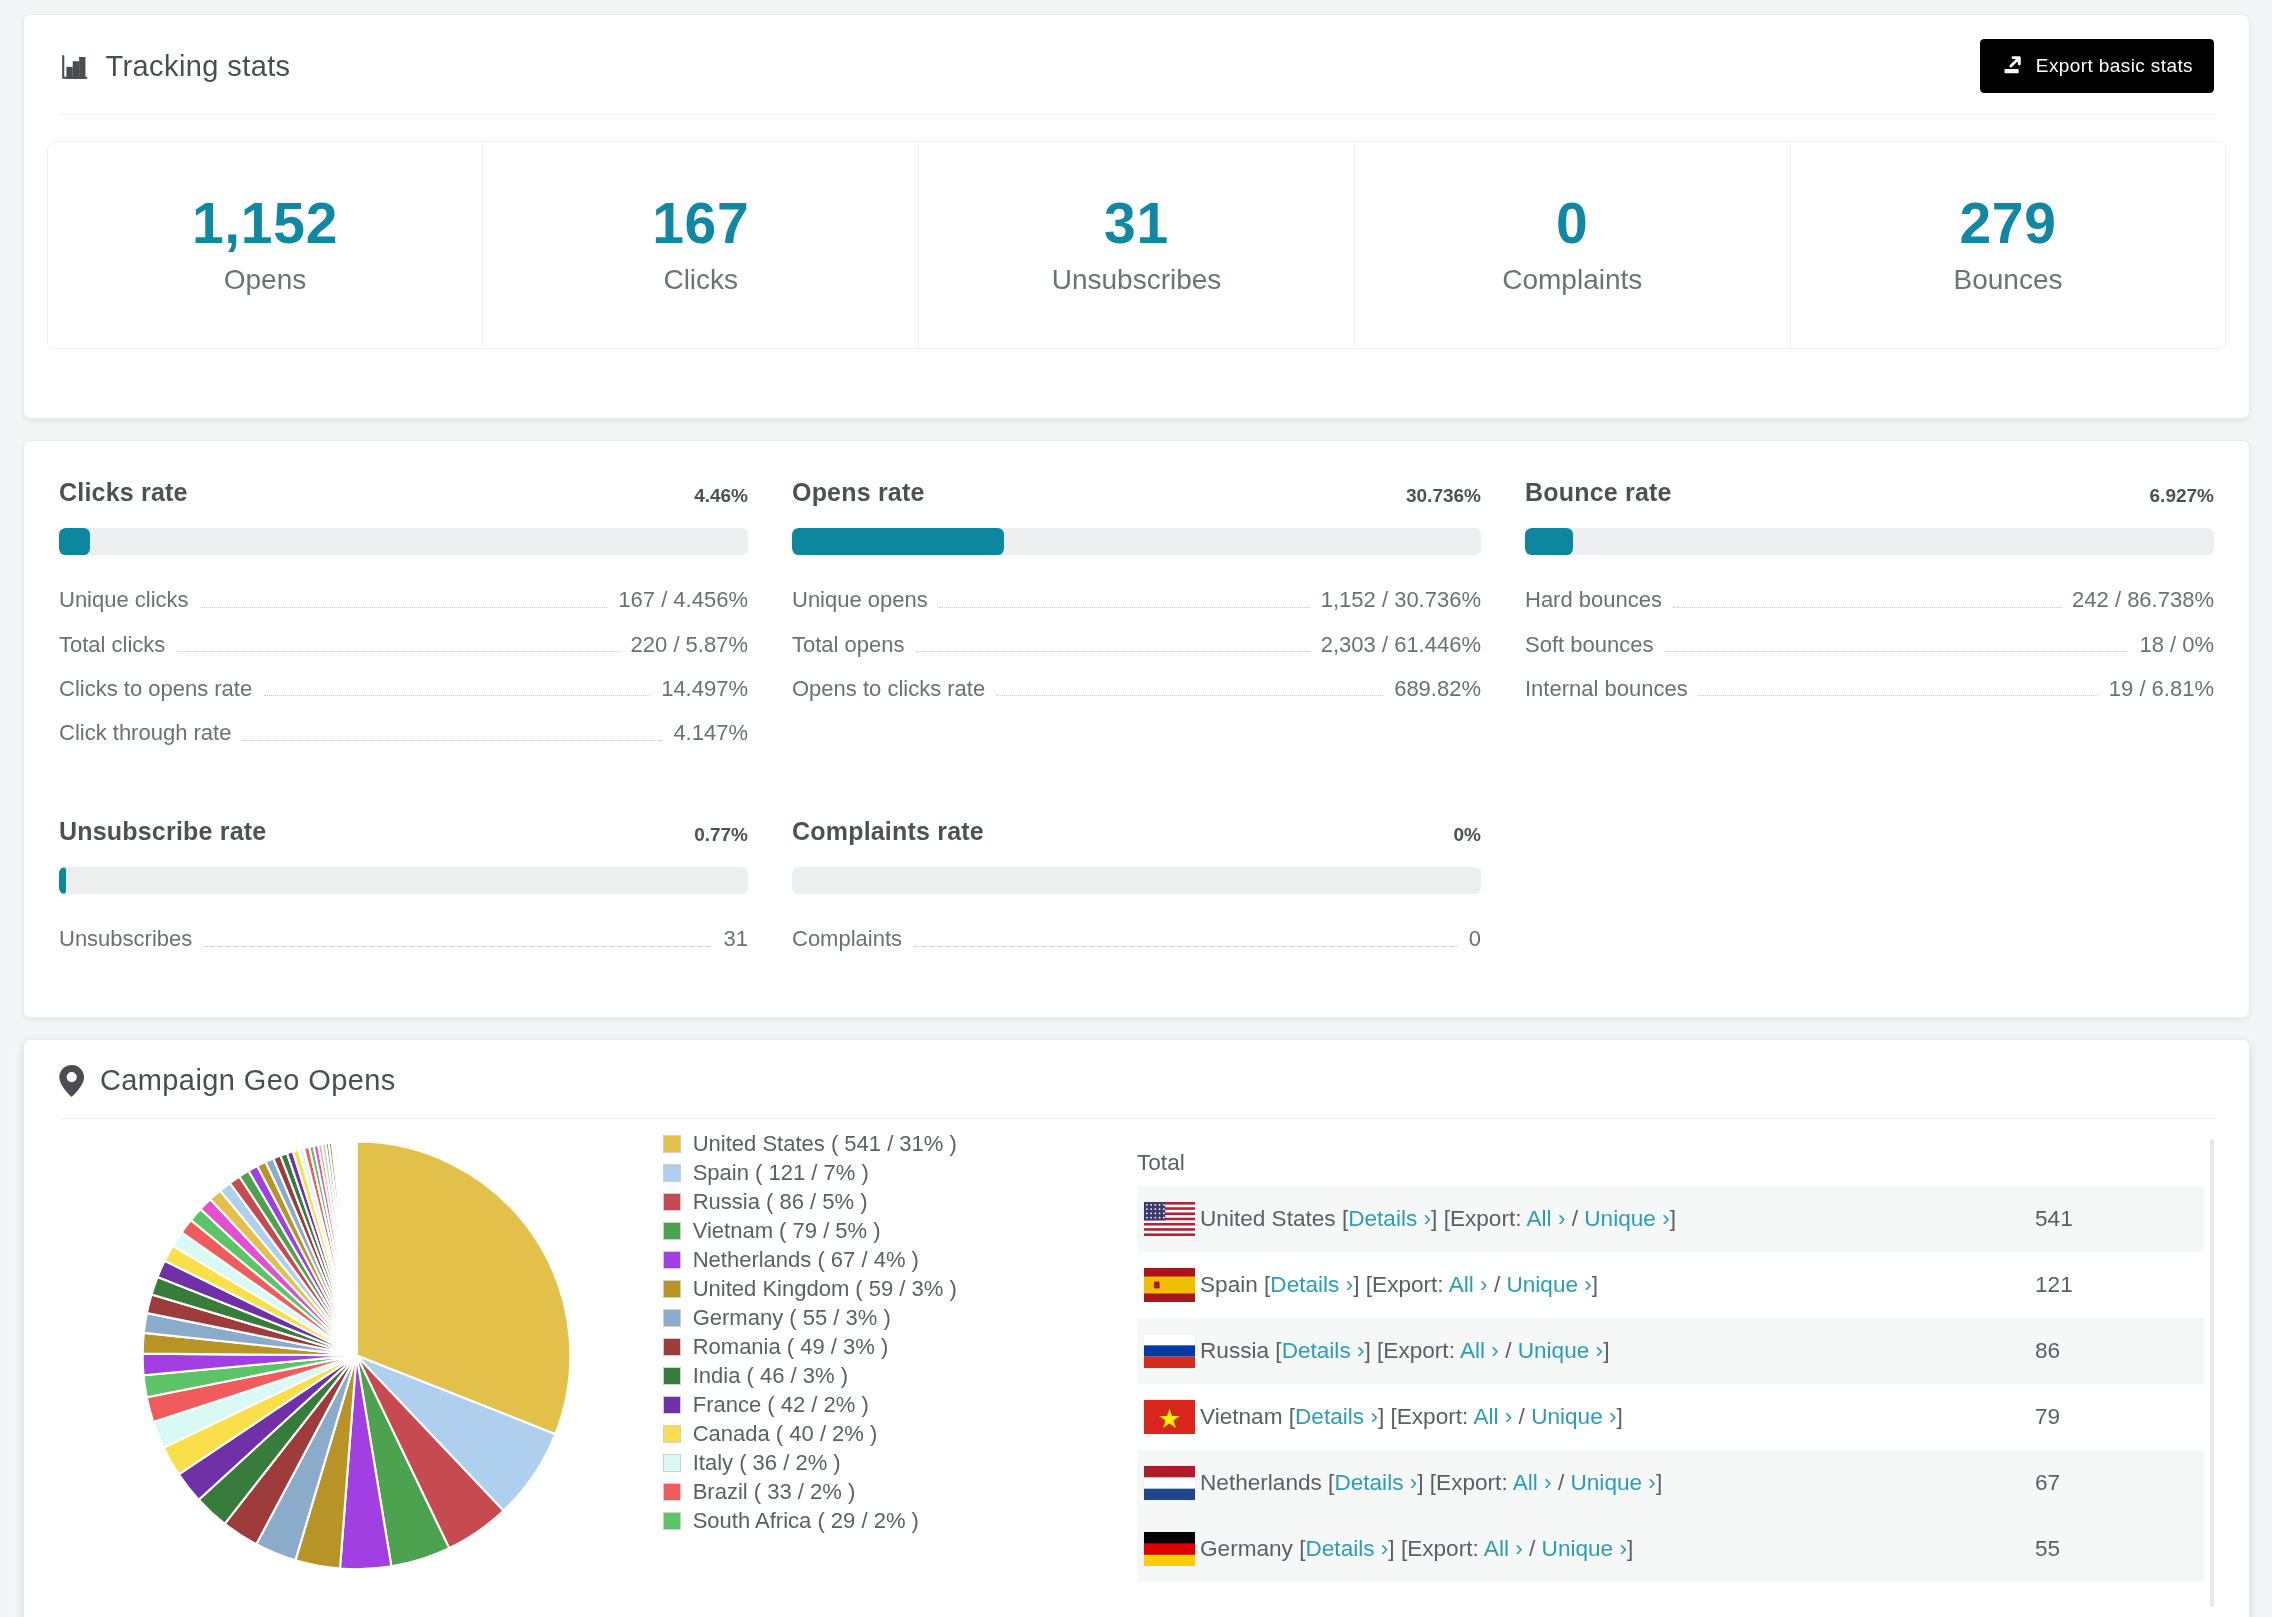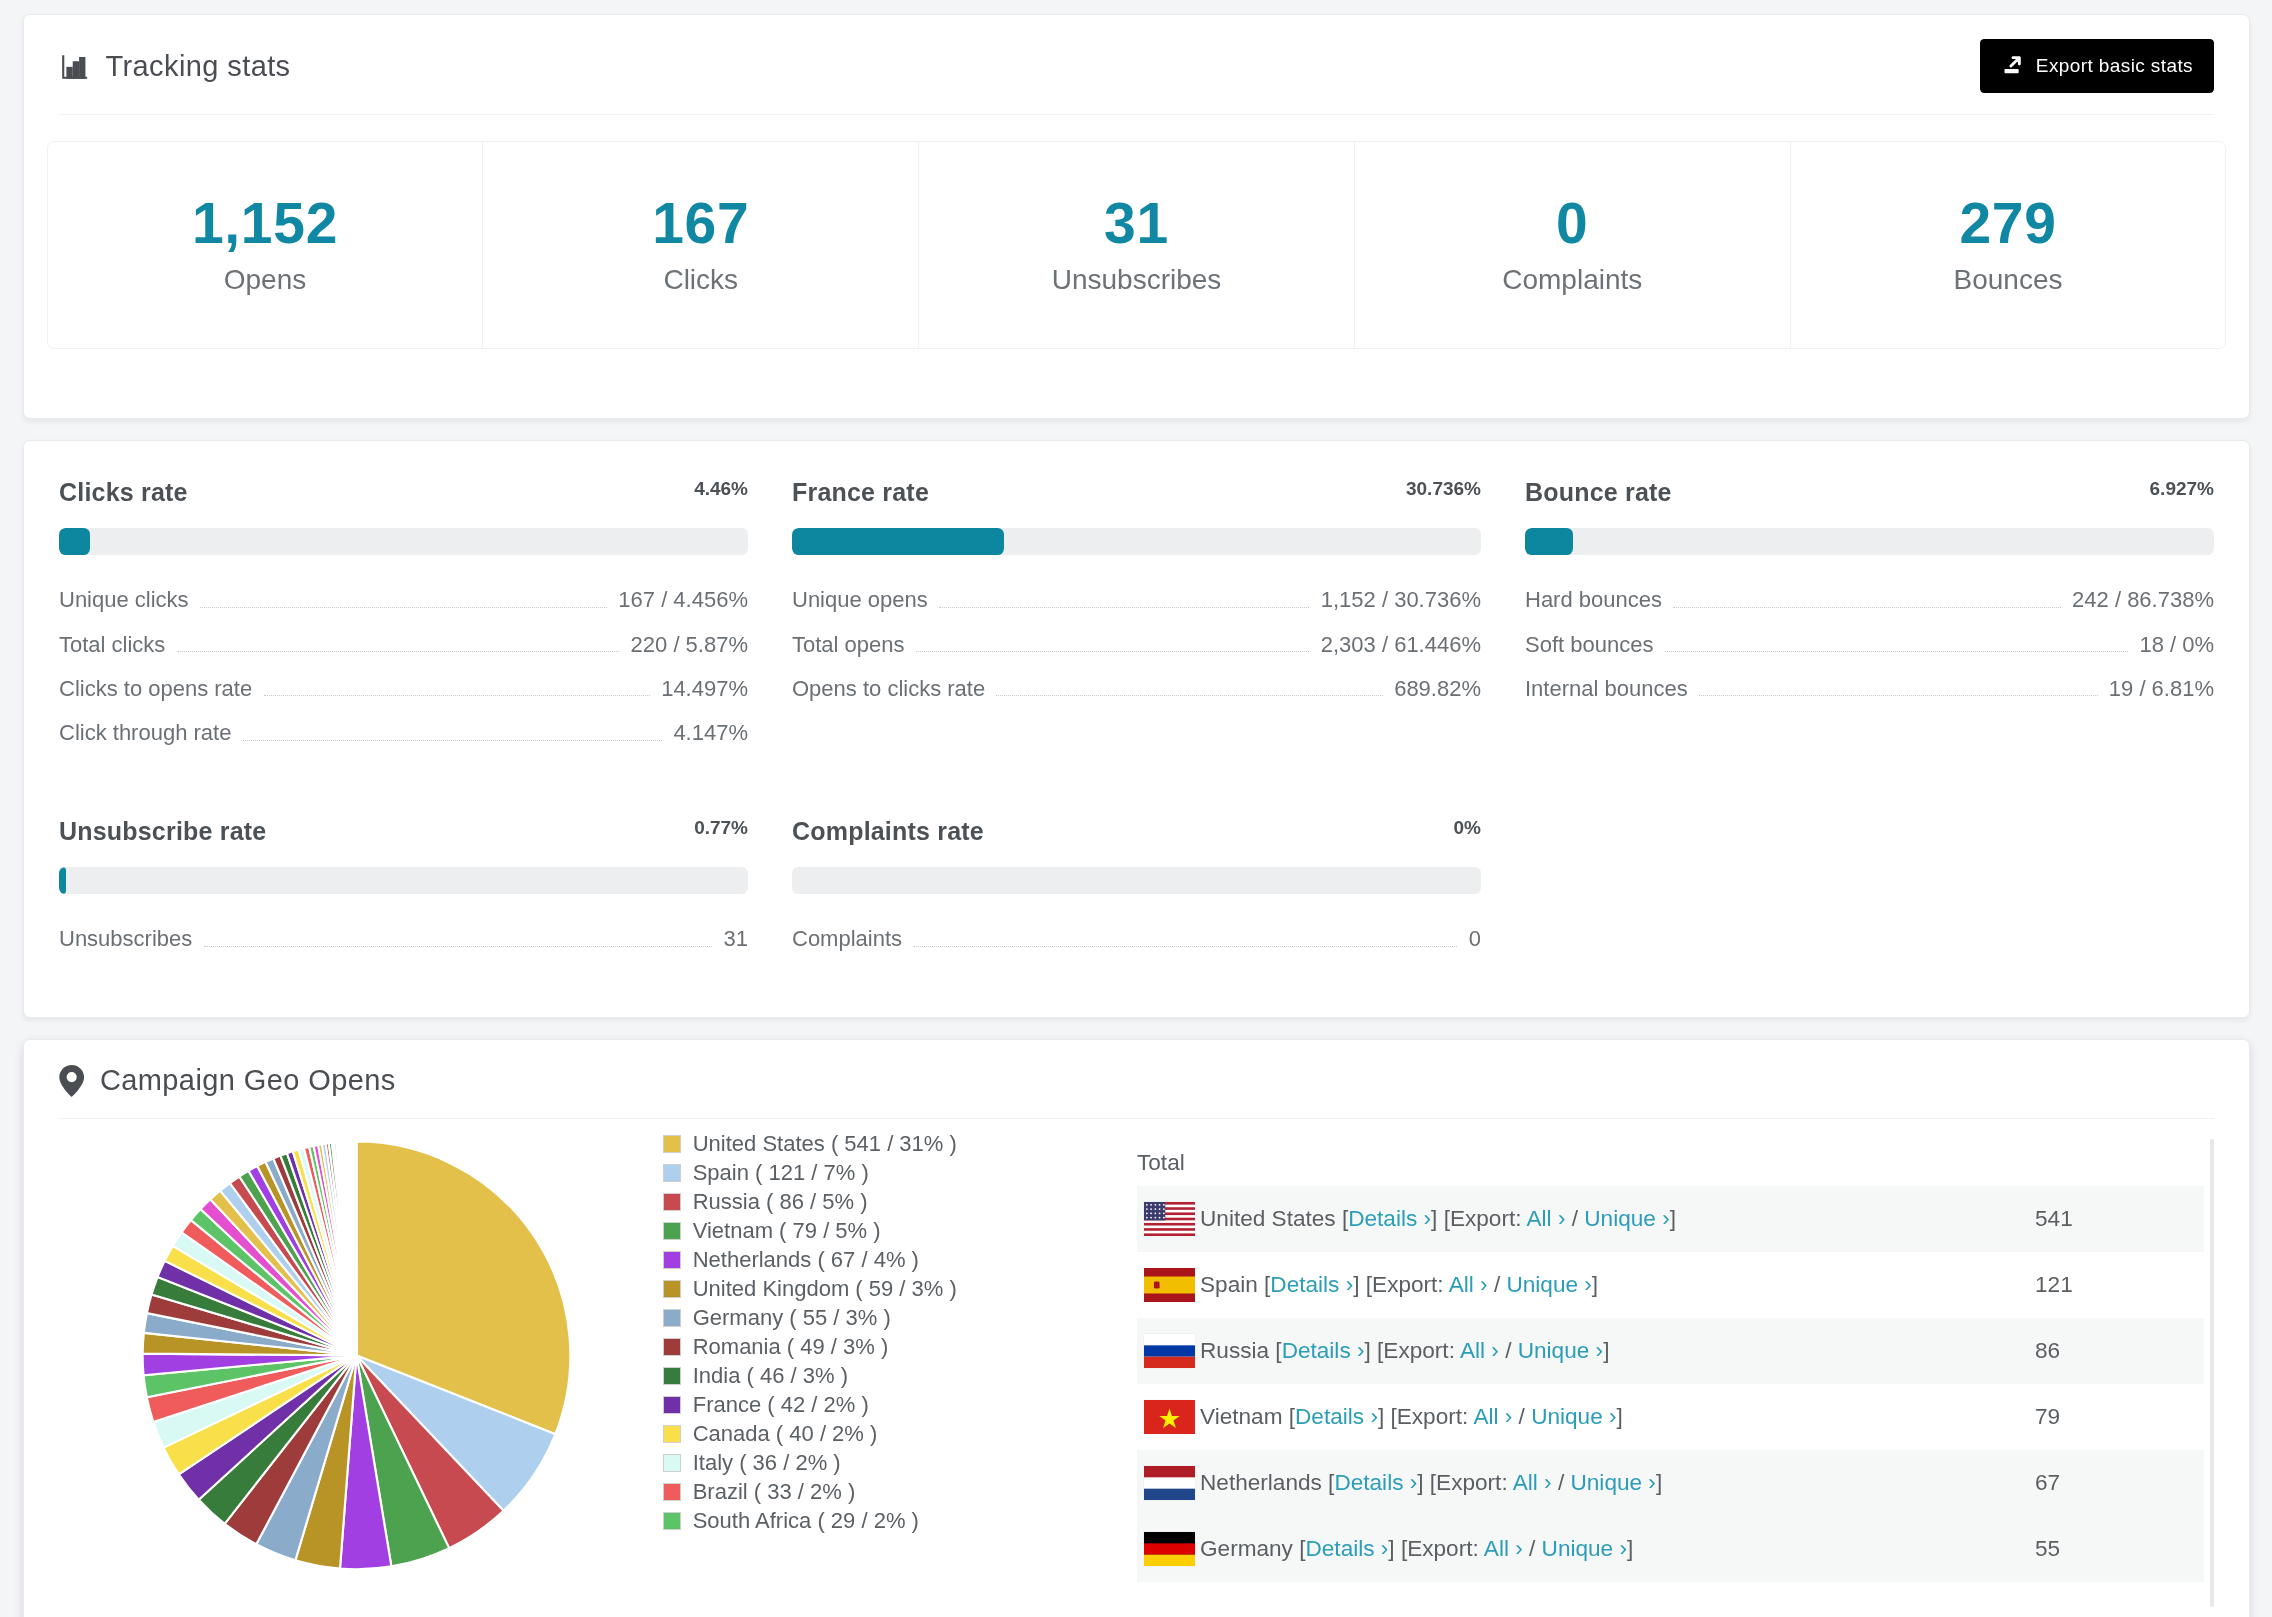--- a/index.html
+++ b/index.html
@@ -44,21 +44,21 @@
     display:flex; margin:25.4px 22.6px 0 22.6px;
     border:1.4px solid #f0f1f2; border-radius:7px;
   }
   .stat-cell { flex:1; text-align:center; padding:48px 0 52px 0; border-right:1.4px solid #f0f1f2; }
   .stat-cell:last-child { border-right:none; }
   .stat-value { font-size:57px; font-weight:700; color:#1088a3; letter-spacing:0.7px; }
   .stat-label { font-size:28px; color:#6d7277; margin-top:8.5px; }
 
   
   .rates-grid { display:grid; grid-template-columns:1fr 1fr 1fr; column-gap:44px; row-gap:71px; }
-  .rate-head { display:flex; justify-content:space-between; align-items:flex-start;gap:40px; }
+  .rate-head { display:flex; justify-content:space-between; align-items:flex-end;gap:40px; }
   .rate-title { font-size:25px; font-weight:700; color:#4c5156; letter-spacing:0.2px; }
   .rate-value { font-size:19px; font-weight:700; color:#4c5156; }
   .rate-bar { height:27px; background:#eceef0; border-radius:6.4px; margin:21px 0 32px 0; overflow:hidden; }
   .rate-fill { height:100%; background:#0d87a0; border-radius:6.4px; min-width:0; }
   .rate-row { display:flex; align-items:flex-end; margin-bottom:18.4px; font-size:22px; color:#6b7075; }
   .rate-row:last-child { margin-bottom:0; }
   .rate-row .dots { flex:1; border-bottom:1.4px dotted #c6c8ca; margin:0 11.3px 5.6px 11.3px; }
   .rate-row .lbl, .rate-row .val { white-space:nowrap; }
 
   
@@ -163,21 +163,21 @@
           <span class="val">14.497%</span>
         </div>
         <div class="rate-row">
           <span class="lbl">Click through rate</span>
           <span class="dots"></span>
           <span class="val">4.147%</span>
         </div>
       </div>
       <div class="rate-block">
         <div class="rate-head">
-          <span class="rate-title">France rate</span>
+          <span class="rate-title">Opens rate</span>
           <span class="rate-value">30.736%</span>
         </div>
         <div class="rate-bar">
           <div class="rate-fill" style="width: max(30.736%, 7px);"></div>
         </div>
         <div class="rate-row">
           <span class="lbl">Unique opens</span>
           <span class="dots"></span>
           <span class="val">1,152 / 30.736%</span>
         </div>

